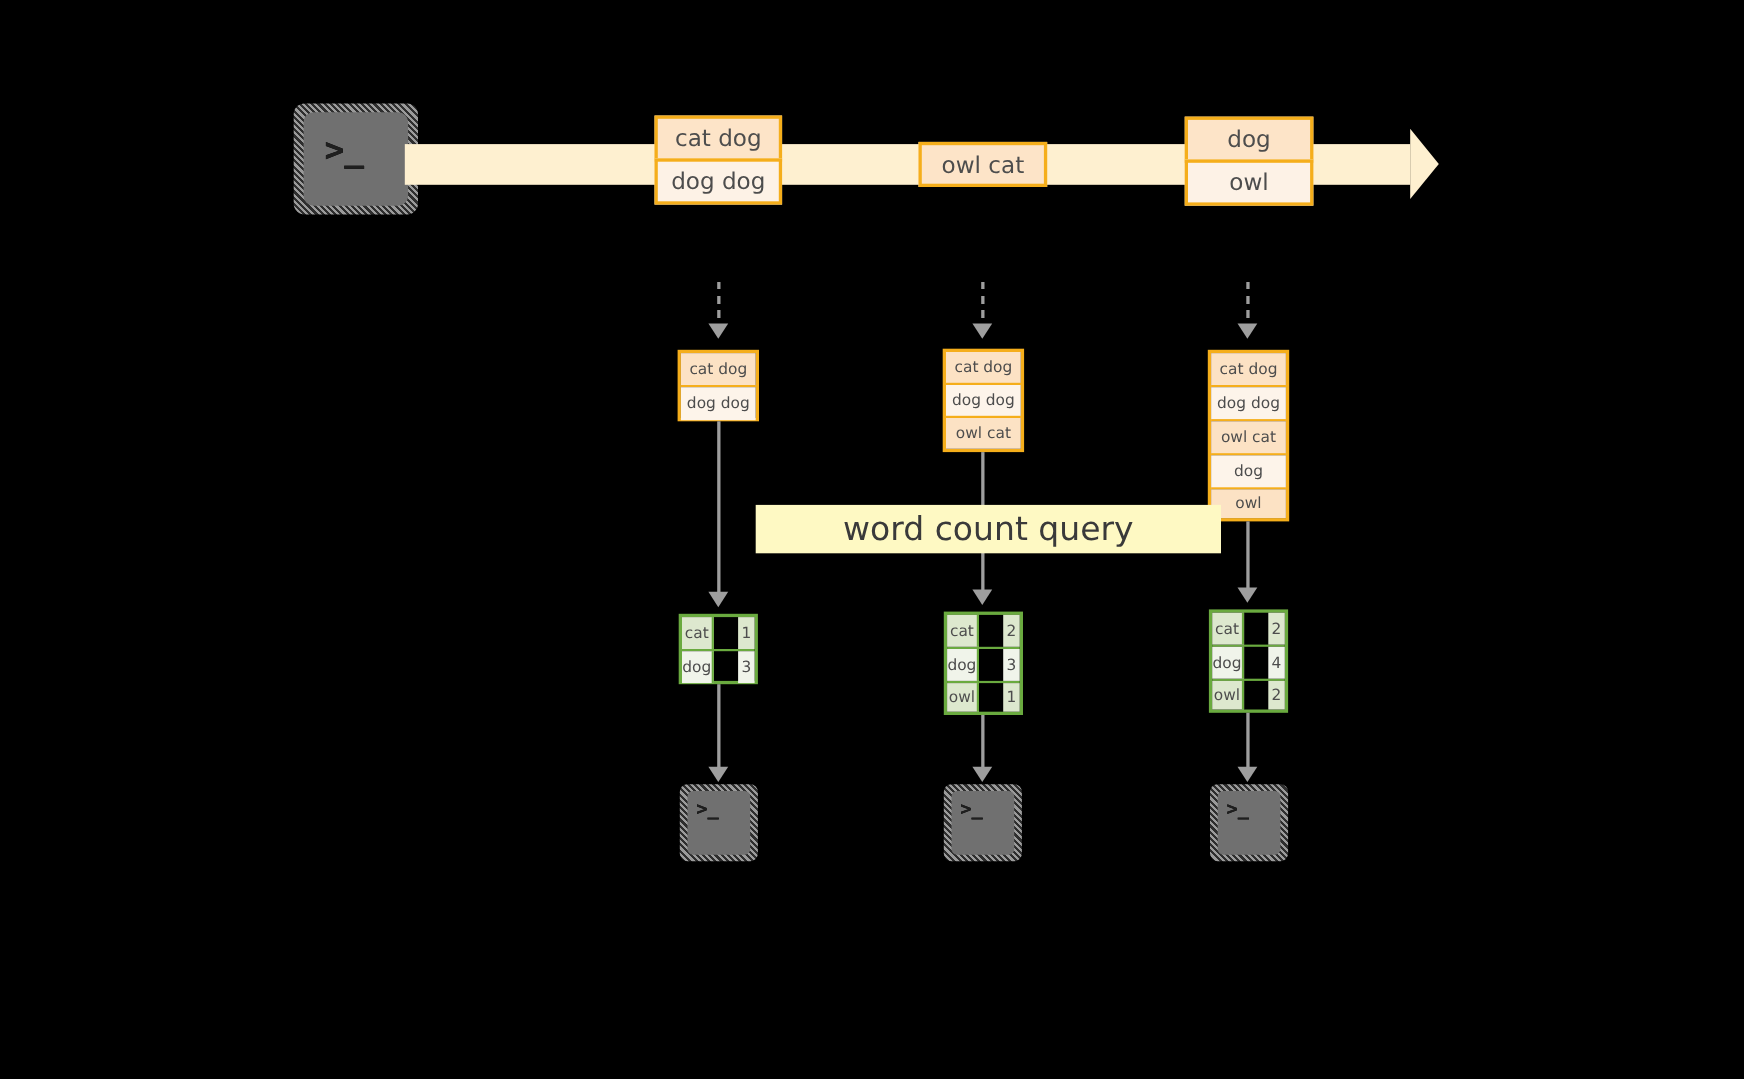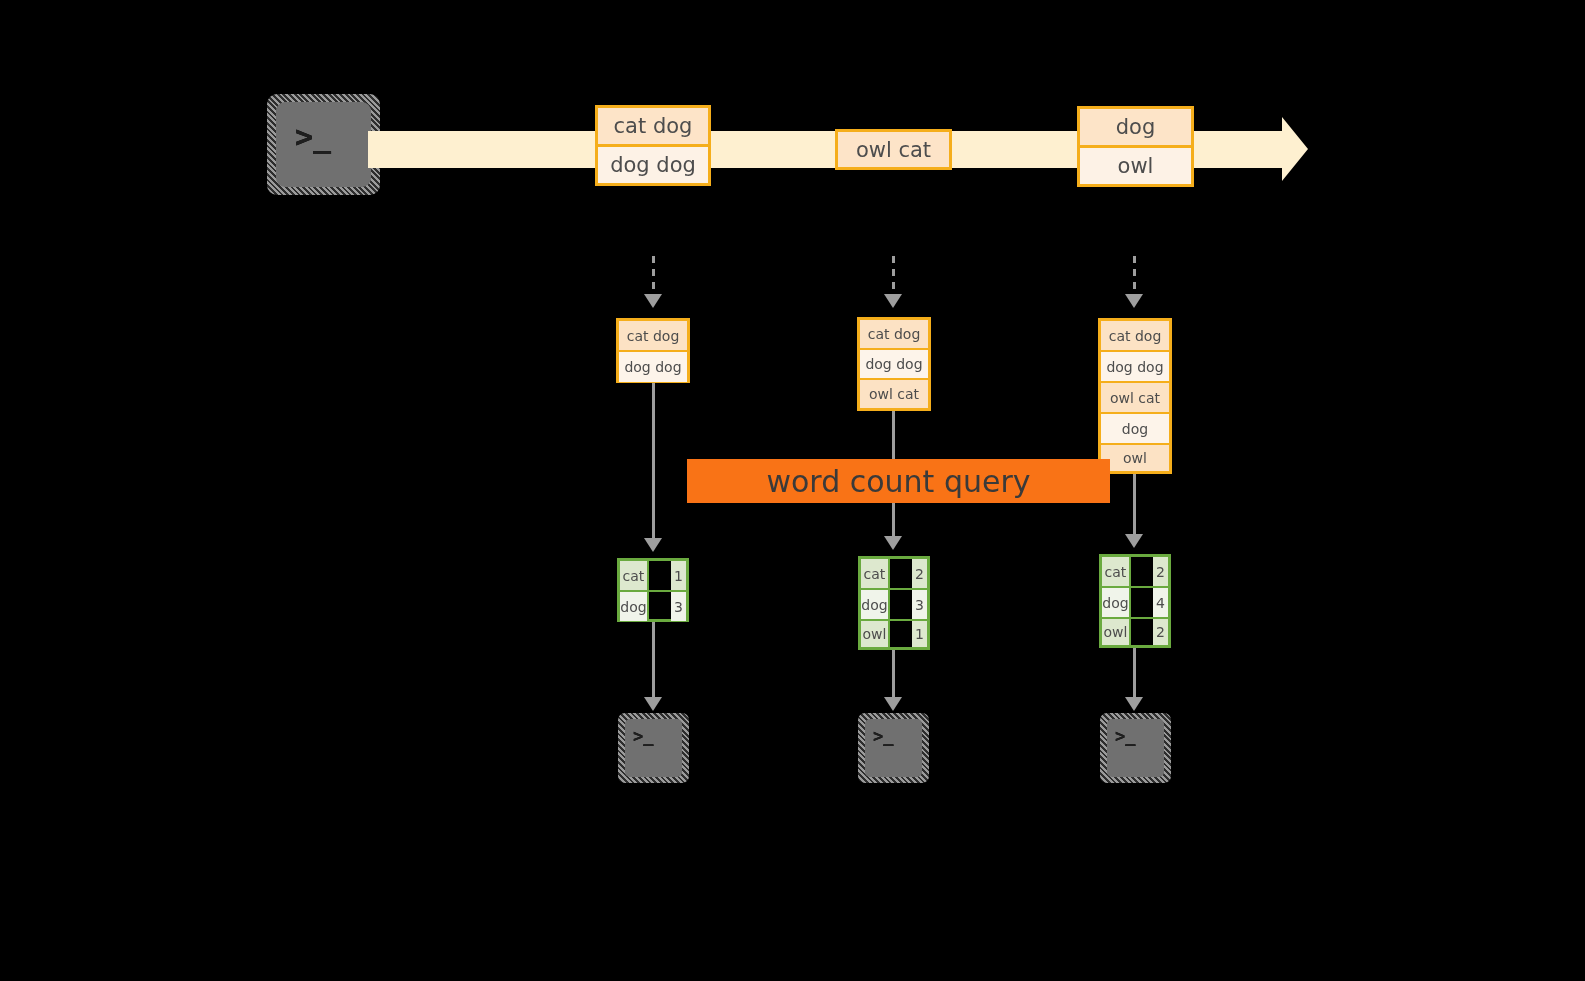--- a/index.html
+++ b/index.html
@@ -57,21 +57,21 @@
   
   .vline{position:absolute;background:#9e9e9e;width:3px;}
   .vdash{position:absolute;width:3px;
     background:repeating-linear-gradient(to bottom,#9e9e9e 0 7px,transparent 7px 13px);}
   .vhead{position:absolute;width:0;height:0;
     border-left:9px solid transparent;border-right:9px solid transparent;
     border-top:14px solid #9e9e9e;}
 
   
   .banner{
-    position:absolute;background:#f97316;color:#3a3a3a;
+    position:absolute;background:#fef9c3;color:#3a3a3a;
     display:flex;align-items:center;justify-content:center;
     font-weight:400;
   }
 </style>
 </head>
 <body>
 
 <div id="stage">
 
   <div class="term" style="left:267px;top:94px;width:113px;height:101px;">

